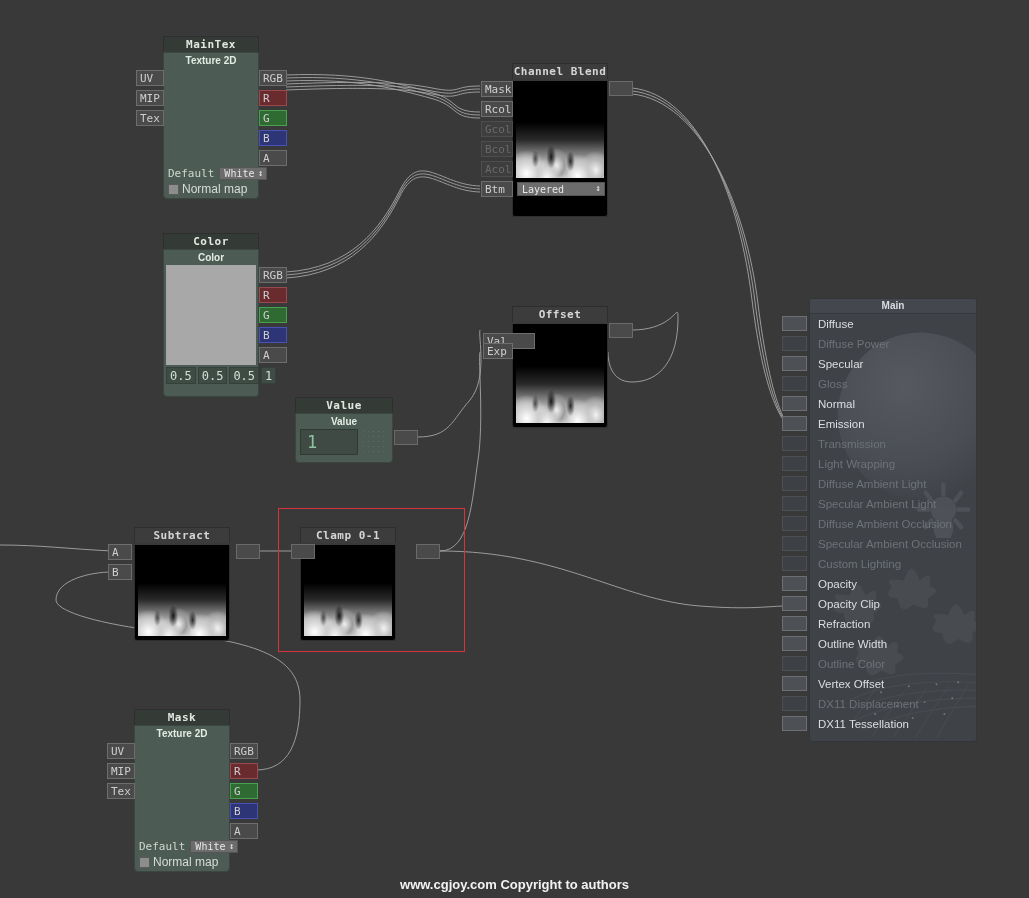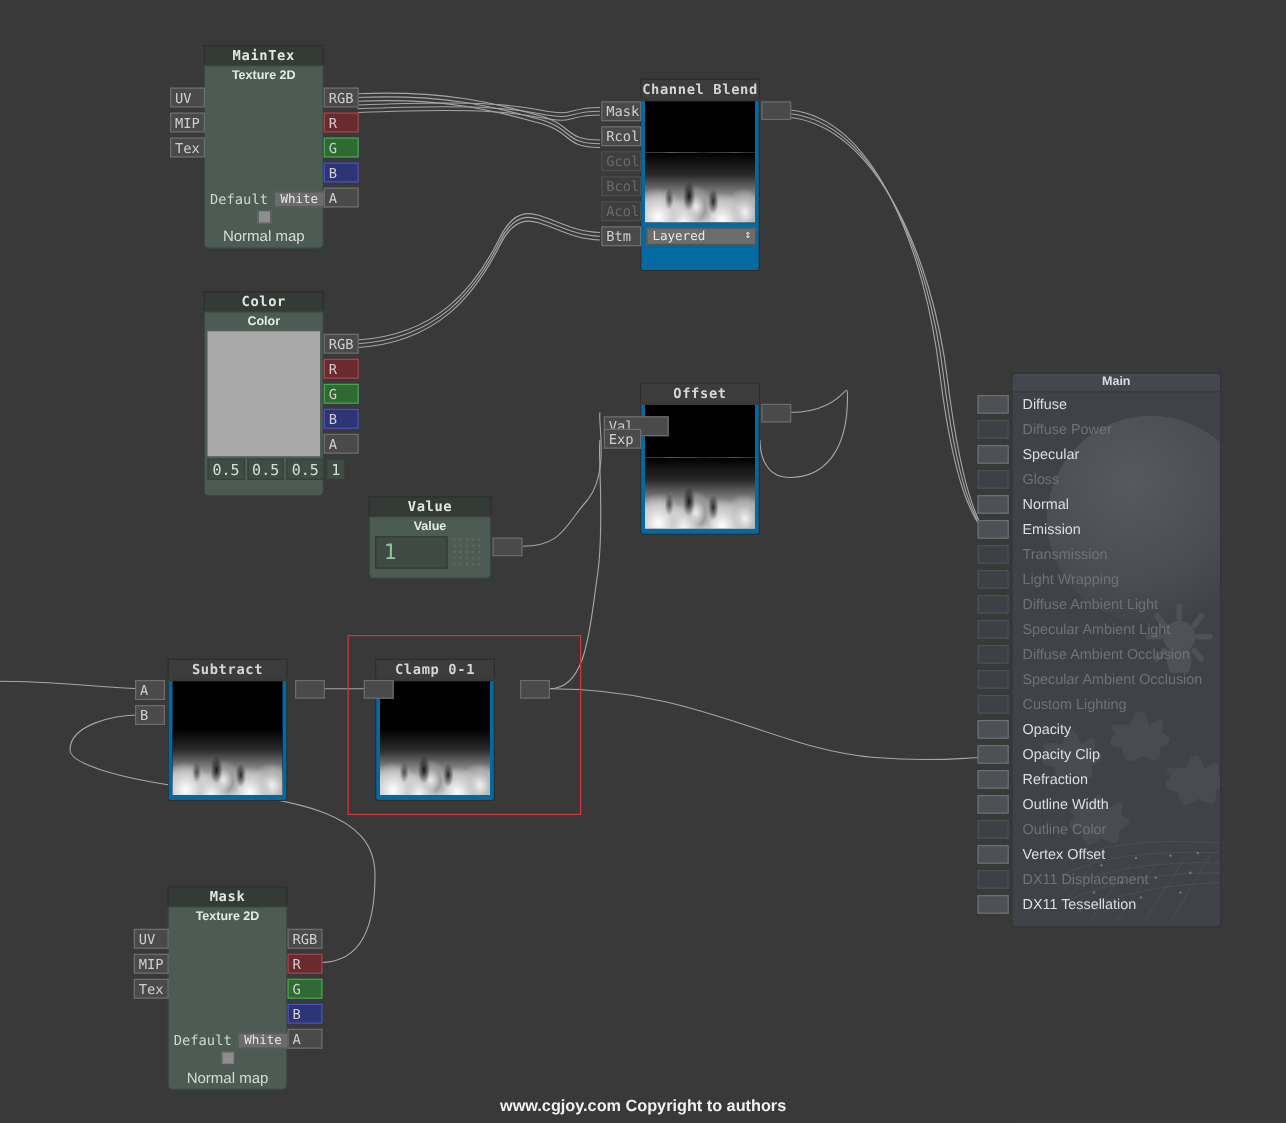--- a/index.html
+++ b/index.html
@@ -46,42 +46,42 @@
   .tex-foot { position:absolute; left:0; right:0; bottom:2px; padding:0 4px; }
   .tex-defrow { display:flex; align-items:center; gap:5px; height:15px; }
   .tex-defrow .lbl { color:#cfd8cf; font-size:11px; font-family:"DejaVu Sans Mono", monospace; }
   .minidrop {
     background:#6c6c6c; color:#e8e8e8; border:1px solid #555;
     height:13px; line-height:12px; padding:0 12px 0 4px; font-size:10px;
     position:relative; min-width:48px;
     font-family:"DejaVu Sans Mono", monospace;
   }
   .minidrop .arr { position:absolute; right:3px; top:-1px; font-size:9px; color:#e8e8e8; }
-  .chkrow { display:flex; align-items:center; gap:3px; margin-top:1px;flex-direction:column; }
+  .chkrow { display:flex; align-items:center; gap:3px; margin-top:1px; }
   .chkbox { width:11px; height:11px; background:#8d8d8d; border:1px solid #5a5a5a; display:inline-block; }
   .chklbl { font-size:12px; color:#d8dcd8; font-family:"Liberation Sans", sans-serif; }
 
   
   .port {
     position:absolute; height:16px; line-height:15px;
     background:#4a4a4a; border:1px solid #6d6d6d;
     color:#cfcfcf; font-size:11px; padding:0 3px;
     font-family:"DejaVu Sans Mono", monospace;
     white-space:nowrap;
   }
   .port.in  { text-align:left; }
   .port.out { text-align:left; }
   .port.dim { color:#6a6a6a; border-color:#4d4d4d; background:#3e3e3e; }
   .port.r { background:#6a2b2f; border-color:#9a4a4e; }
   .port.g { background:#2f6a33; border-color:#49a14f; }
   .port.b { background:#2e3576; border-color:#4952b4; }
 
   
   .prev-body {
-    background:#0369a1; border:1px solid #2e2e2e; border-top:none;
+    background:#000000; border:1px solid #2e2e2e; border-top:none;
     padding:0; border-radius:0 0 3px 3px;
   }
   .prev-img {
     background:#000;
     position:relative; overflow:hidden;
   }
   .cloud { position:absolute; left:0; right:0; bottom:0; height:58%; }
   .cloud::before{
     content:""; position:absolute; inset:0;
     background:

